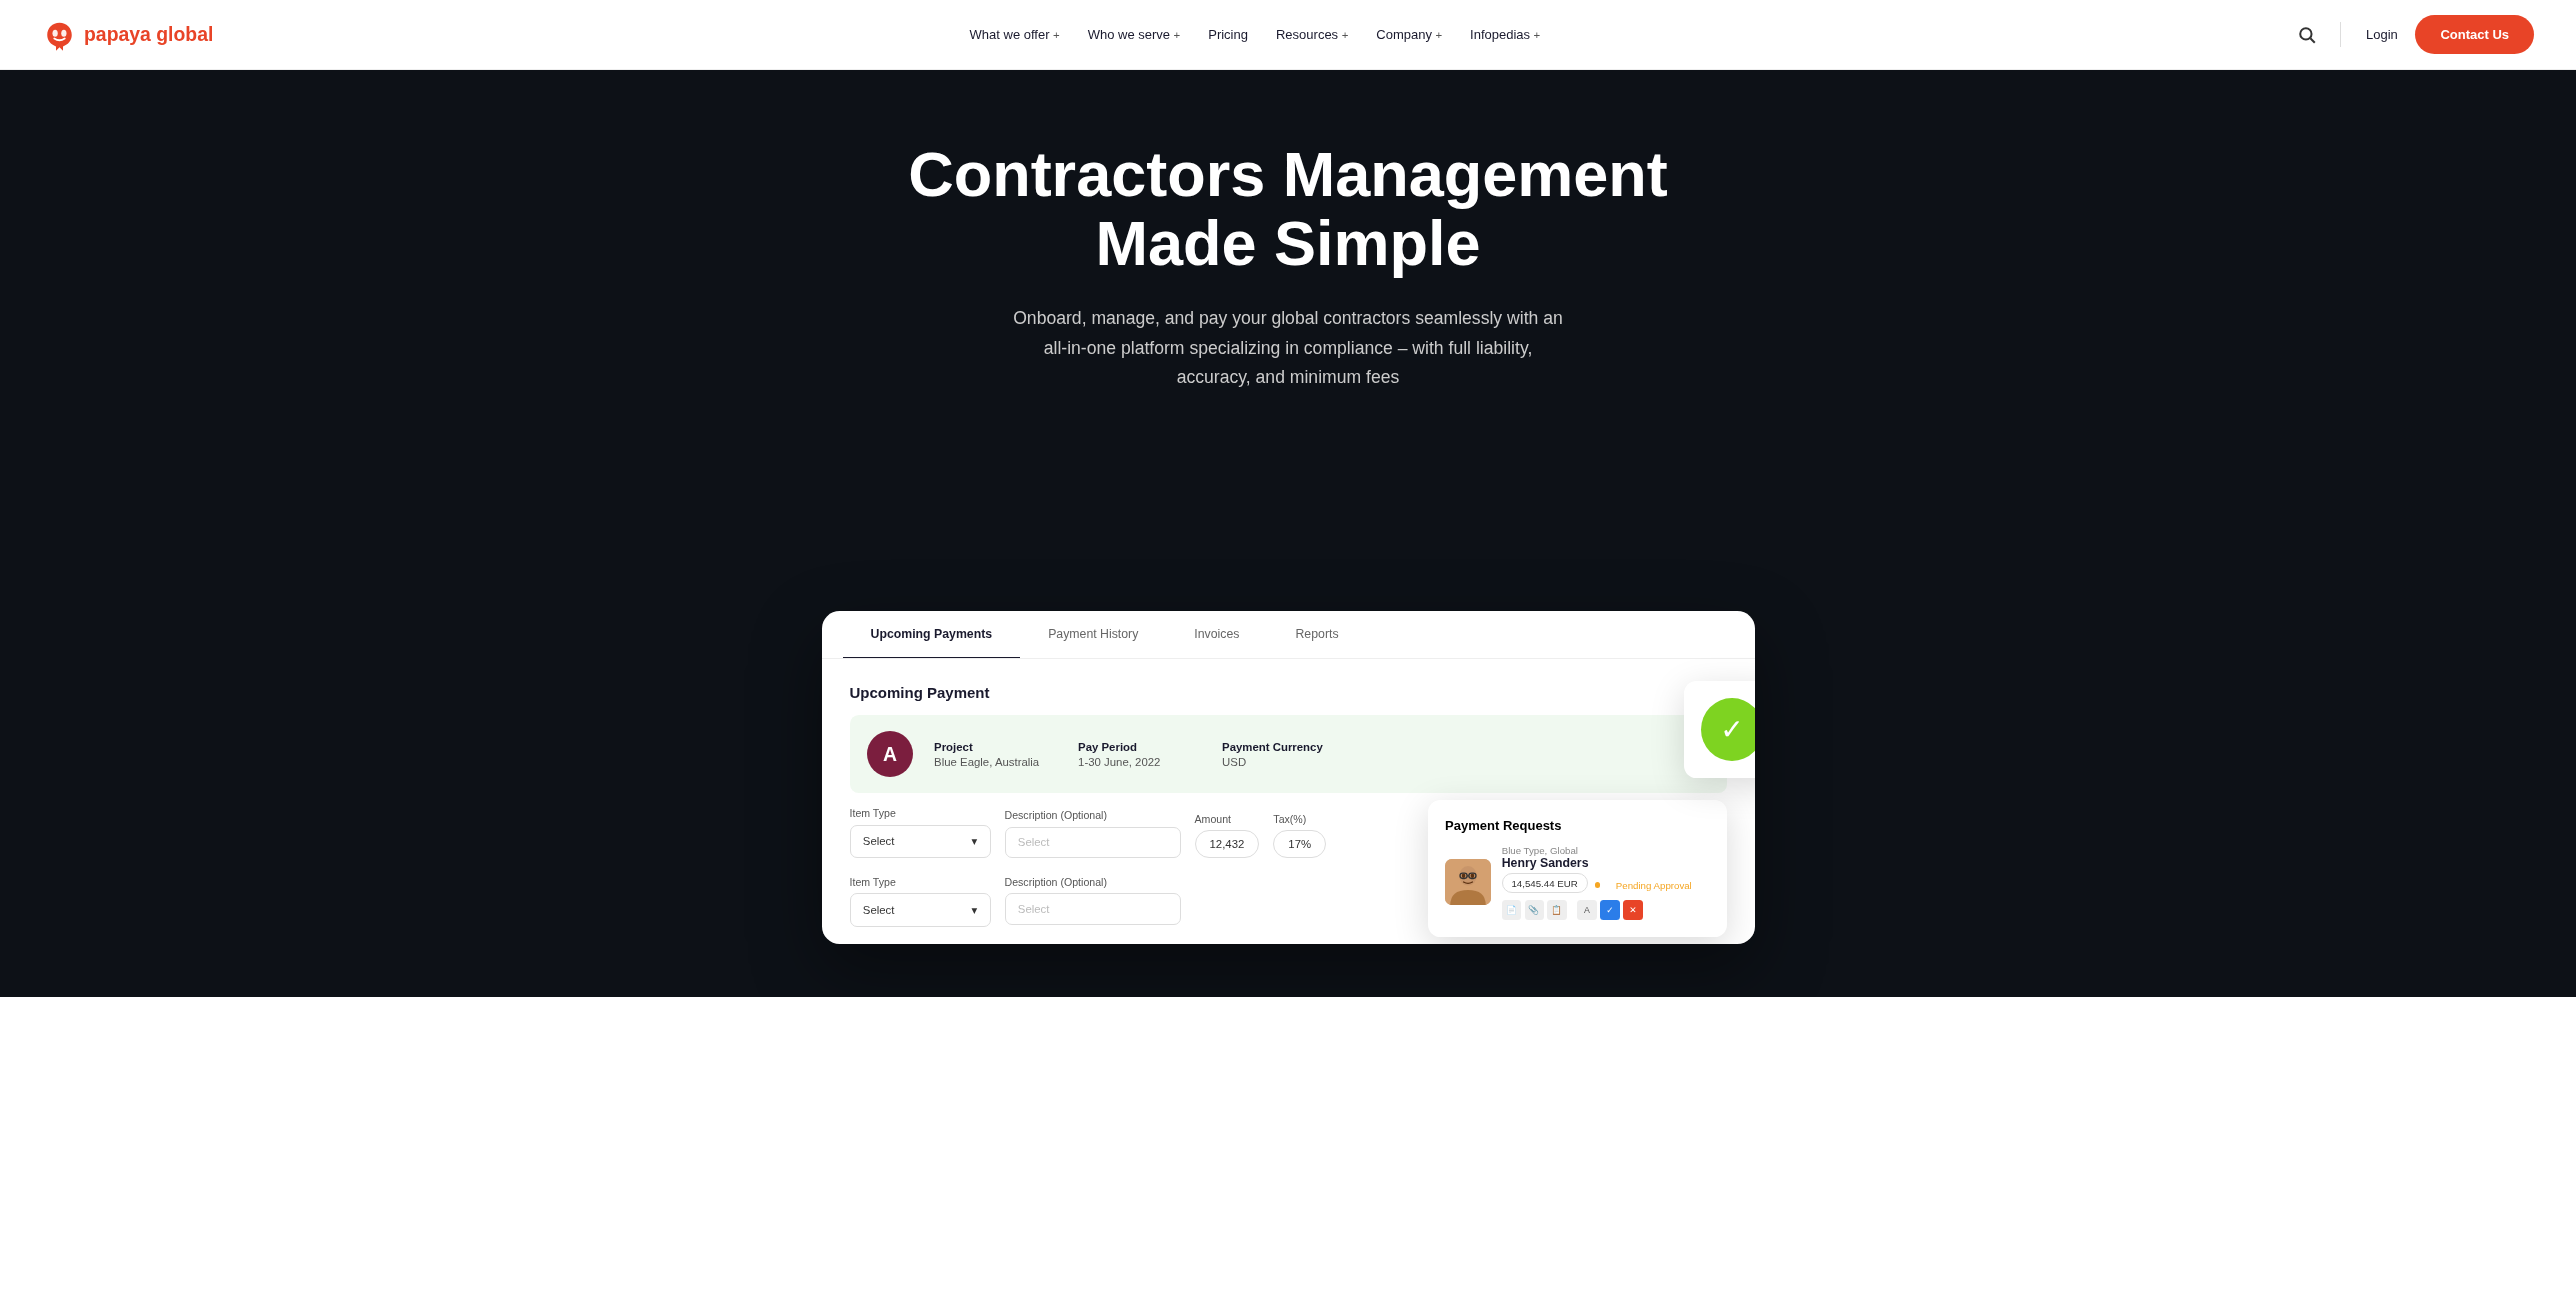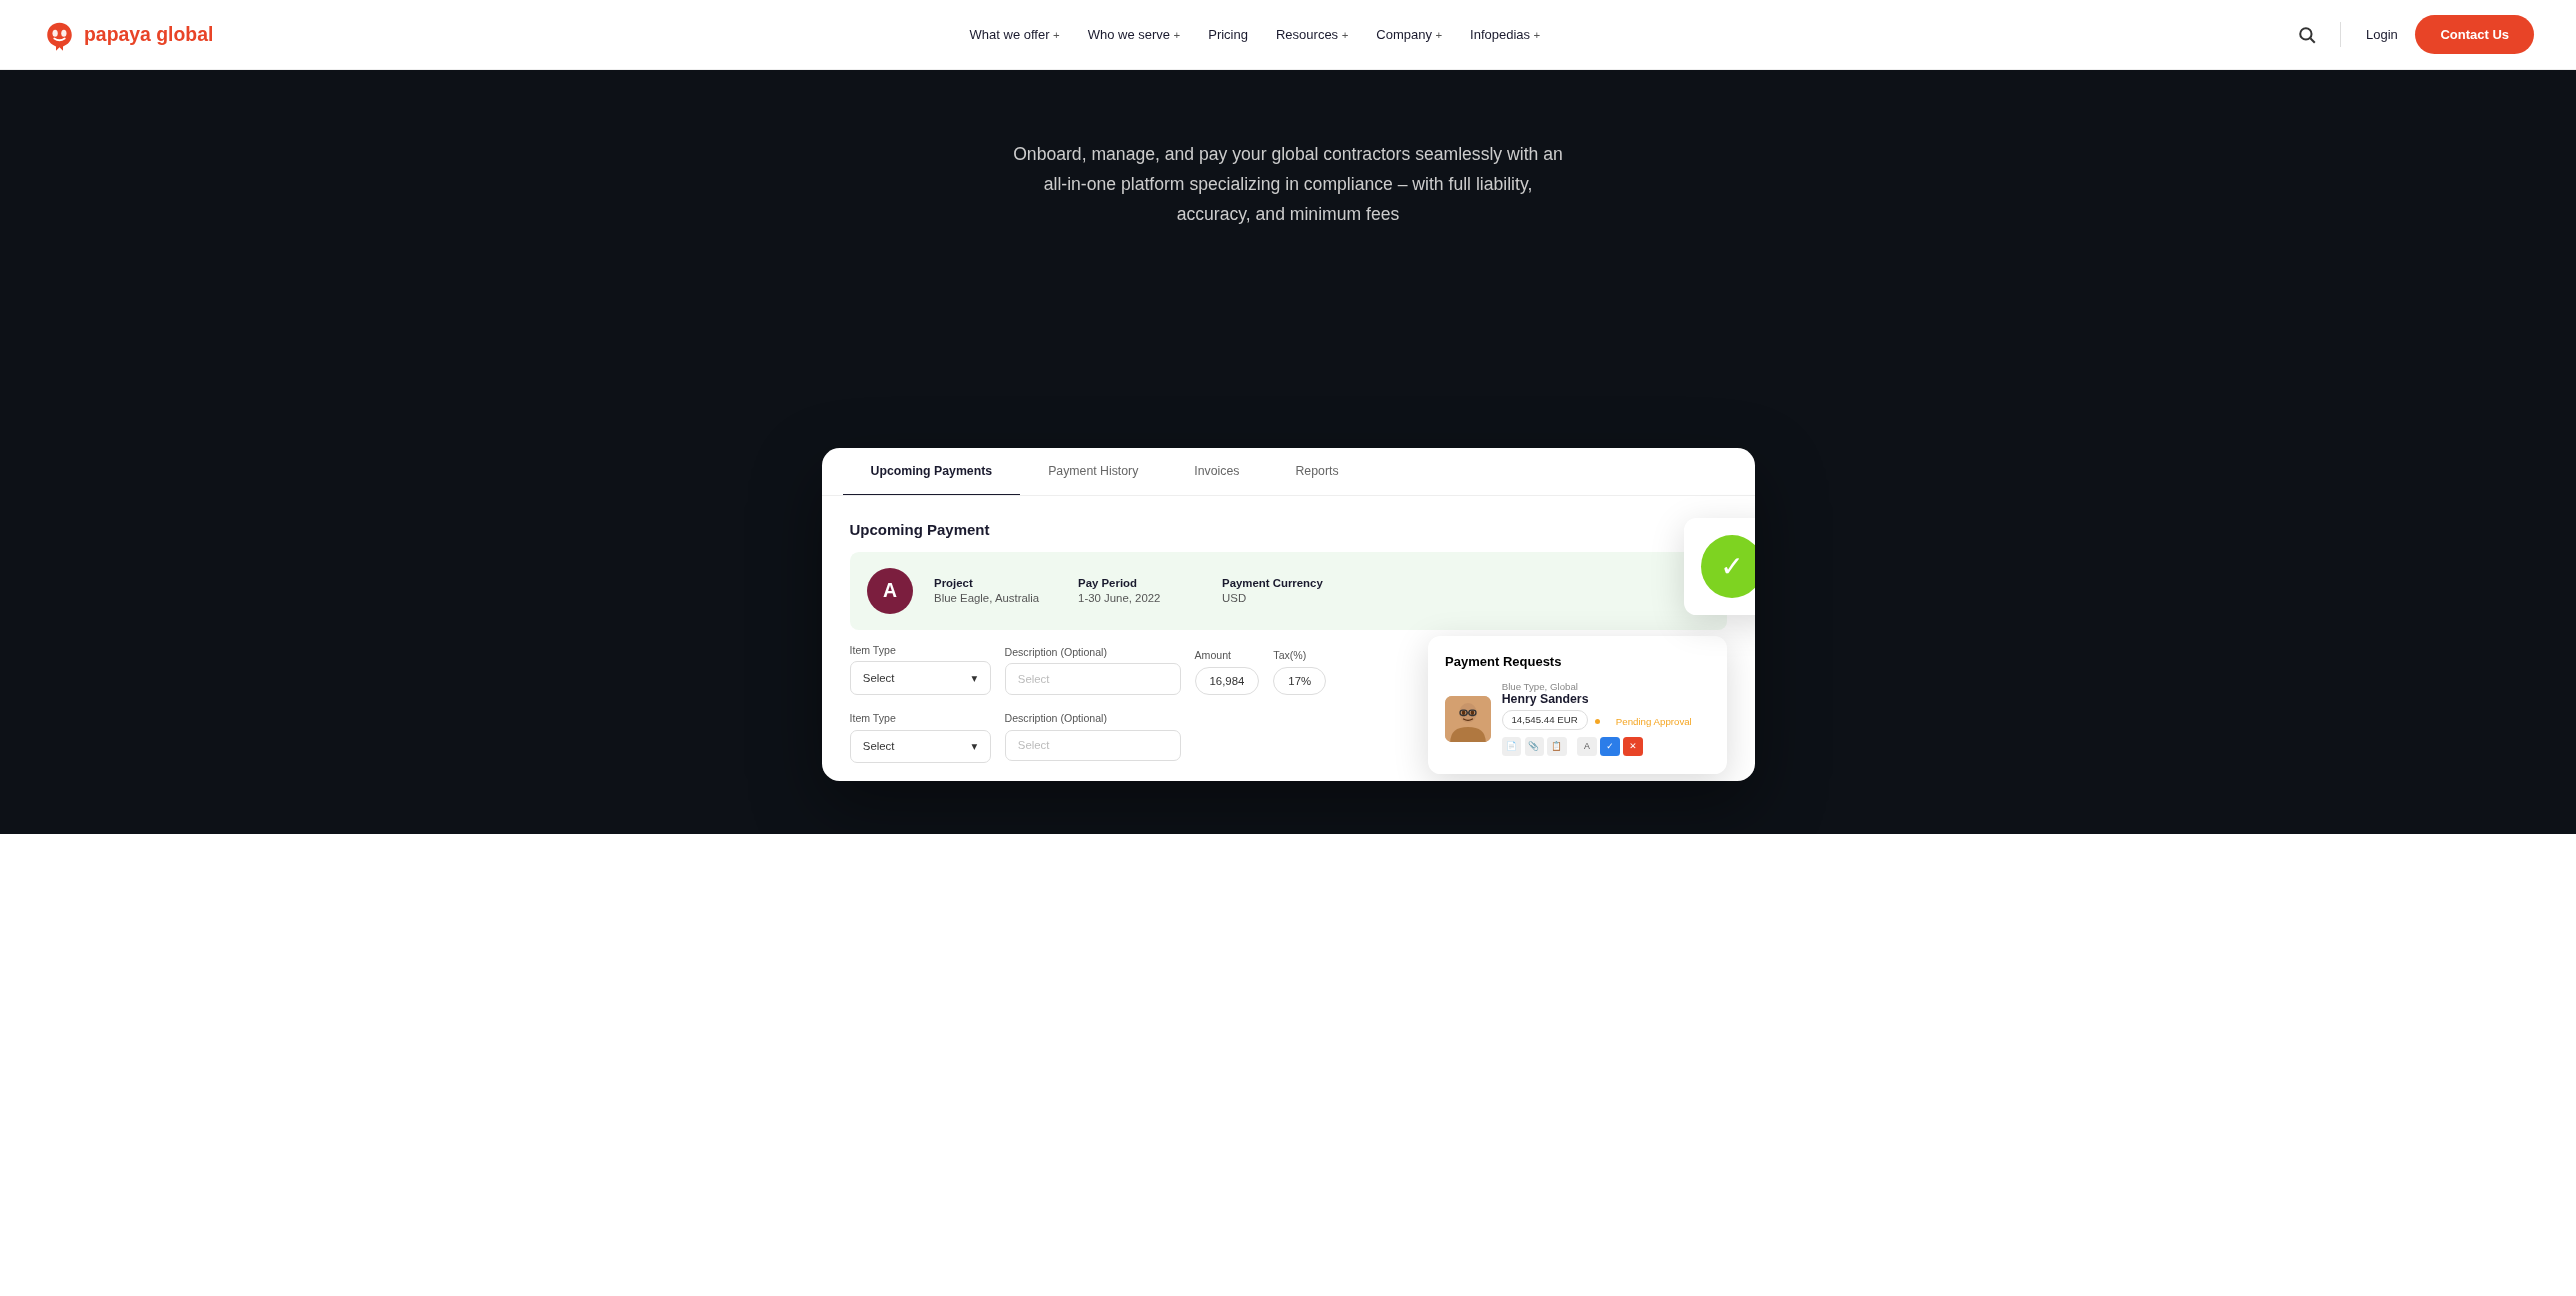--- a/index.html
+++ b/index.html
@@ -229,20 +229,21 @@
       <circle cx="11" cy="11" r="7"></circle>
       <line x1="16.5" y1="16.5" x2="22" y2="22"></line>
     </svg>
     <div class="nav-divider"></div>
     <a class="nav-login" href="#">Login</a>
     <button class="nav-contact">Contact Us</button>
   </div>
 </nav>
 
 <section class="hero">
+  <h1>Contractors Management Made Simple</h1>
   <p>Onboard, manage, and pay your global contractors seamlessly with an all-in-one platform specializing in compliance – with full liability, accuracy, and minimum fees</p>
 </section>
 
 <div class="dashboard-preview">
   <div class="dashboard-card" style="position: relative;">
 
     <div class="dash-tabs">
       <div class="dash-tab active">Upcoming Payments</div>
       <div class="dash-tab">Payment History</div>
       <div class="dash-tab">Invoices</div>
@@ -277,21 +278,21 @@
           </div>
         </div>
         <div class="form-group">
           <span class="form-label">Description (Optional)</span>
           <div class="form-input">
             <span style="color:#bbb">Select</span>
           </div>
         </div>
         <div class="form-group">
           <span class="form-label">Amount</span>
-          <div class="amount-box">16,984</div>
+          <div class="amount-box">12,432</div>
         </div>
         <div class="form-group">
           <span class="form-label">Tax(%)</span>
           <div class="tax-box">17%</div>
         </div>
       </div>
 
       <div class="payment-form-row2">
         <div class="form-group">
           <span class="form-label">Item Type</span>

